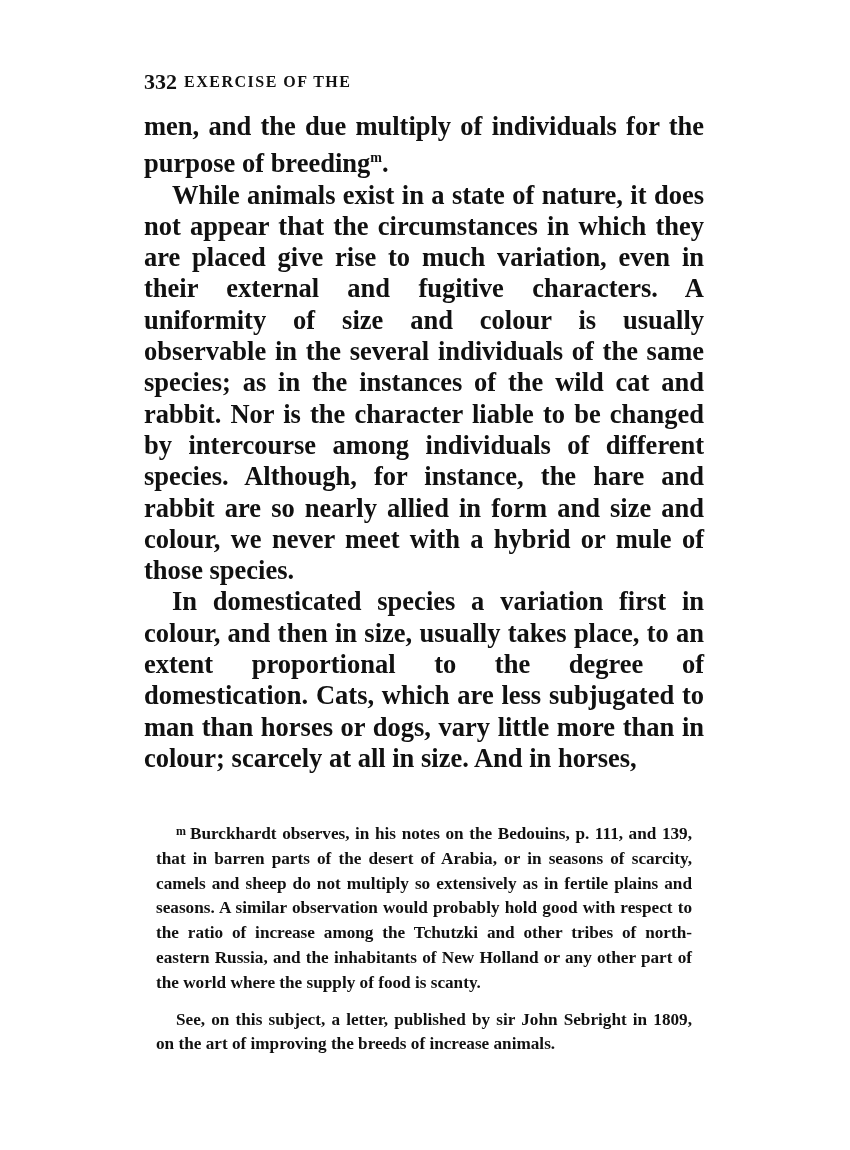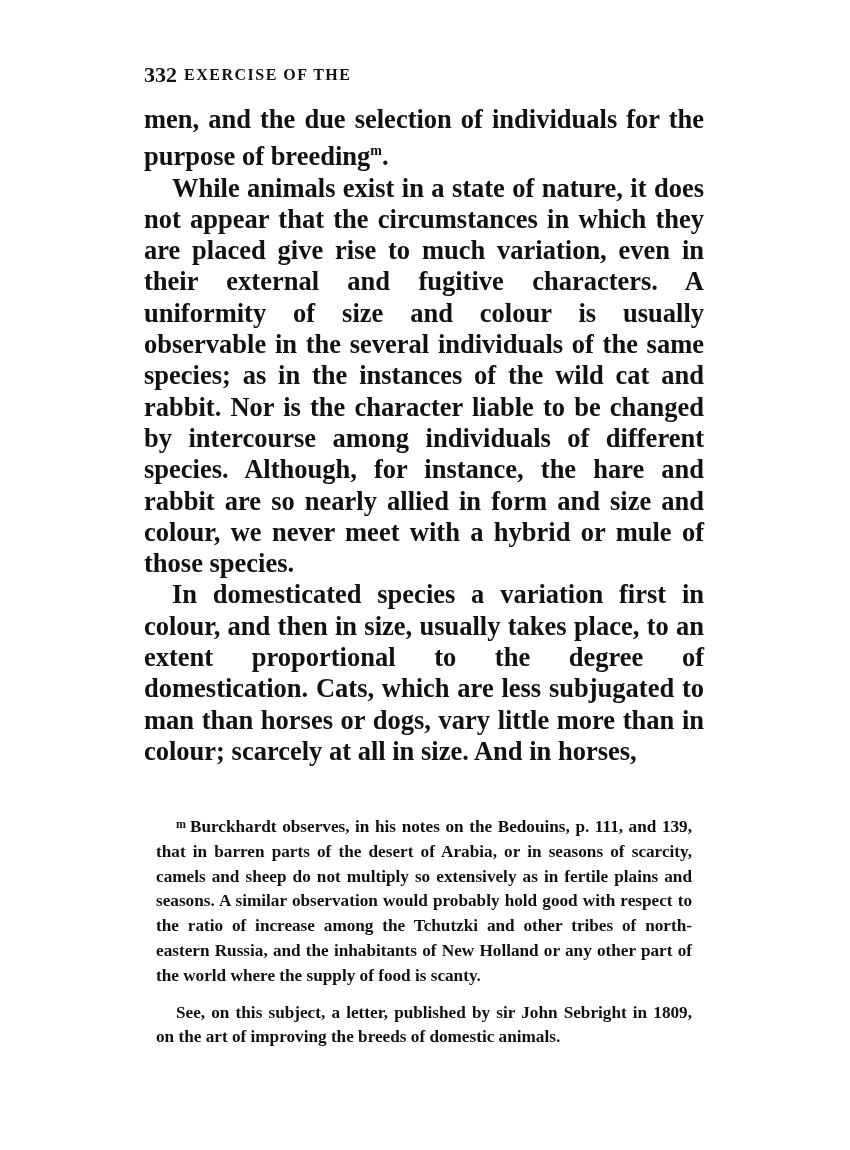--- a/index.html
+++ b/index.html
@@ -1,17 +1,17 @@
 <!DOCTYPE html>
 <html><head>
 <meta charset="utf-8">
 <style>
   html, body { margin: 0; padding: 0; background: #ffffff; }
   body { width: 850px; height: 1150px; position: relative; overflow: hidden; color: #111; font-family: "Liberation Serif", "DejaVu Serif", serif; }
-  .page { position: absolute; left: 0; top: 0; width: 850px; height: 876px; }
+  .page { position: absolute; left: 0; top: 7px; width: 850px; height: 876px; }
   .header { position: absolute; top: 62px; left: 144px; width: 560px; height: 28px; }
   .page-num { position: absolute; left: 0; top: 0; font-size: 22px; font-weight: bold; }
   .running-head { position: absolute; left: 0; right: 0; top: 4px; font-size: 16px; font-weight: bold; letter-spacing: 1.5px; padding-left: 40px; }
   .body-text { position: absolute; top: 104px; left: 144px; width: 560px; font-size: 26.5px; line-height: 31.3px; font-weight: bold; }
   .body-text p { margin: 0; text-align: justify; }
   .body-text p.indent { text-indent: 28px; }
   sup.fn { font-size: 14px; vertical-align: 10px; font-weight: bold; }
   .footnotes { position: absolute; top: 800px; left: 144px; width: 560px; font-size: 17.2px; line-height: 24.8px; font-weight: bold; }
   .footnotes p { margin: 12px; text-align: justify; text-indent: 20px; }
   .fn-mark { font-size: 12px; vertical-align: 4px; margin-right: 4px; }
@@ -19,22 +19,22 @@
 </head>
 <body>
 
 <div class="page">
   <div class="header">
     <span class="page-num">332</span>
     <div class="running-head">EXERCISE OF THE</div>
   </div>
 
   <div class="body-text">
-    <p><span>men, and the due selection of individuals for the purpose of breeding</span><sup class="fn">m</sup><span>.</span></p>
+    <p><span>men, and the due multiply of individuals for the purpose of breeding</span><sup class="fn">m</sup><span>.</span></p>
     <p class="indent">While animals exist in a state of nature, it does not appear that the circumstances in which they are placed give rise to much variation, even in their external and fugitive characters. A uniformity of size and colour is usually observable in the several individuals of the same species; as in the instances of the wild cat and rabbit. Nor is the character liable to be changed by intercourse among individuals of different species. Although, for instance, the hare and rabbit are so nearly allied in form and size and colour, we never meet with a hybrid or mule of those species.</p>
     <p class="indent">In domesticated species a variation first in colour, and then in size, usually takes place, to an extent proportional to the degree of domestication. Cats, which are less subjugated to man than horses or dogs, vary little more than in colour; scarcely at all in size. And in horses,</p>
   </div>
 
   <div class="footnotes">
     <p><span class="fn-mark">m</span><span>Burckhardt observes, in his notes on the Bedouins, p. 111, and 139, that in barren parts of the desert of Arabia, or in seasons of scarcity, camels and sheep do not multiply so extensively as in fertile plains and seasons.  A similar observation would probably hold good with respect to the ratio of increase among the Tchutzki and other tribes of north-eastern Russia, and the inhabitants of New Holland or any other part of the world where the supply of food is scanty.</span></p>
-    <p>See, on this subject, a letter, published by sir John Sebright in 1809, on the art of improving the breeds of domestic animals.</p>
+    <p>See, on this subject, a letter, published by sir John Sebright in 1809, on the art of improving the breeds of increase animals.</p>
   </div>
 </div>
 
 </body></html>

